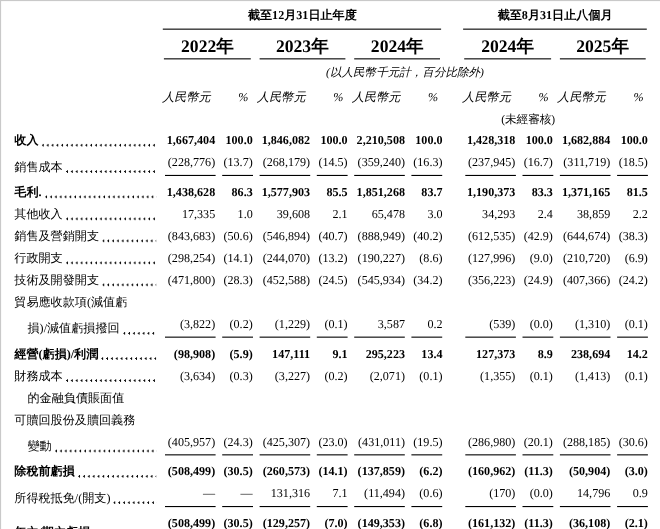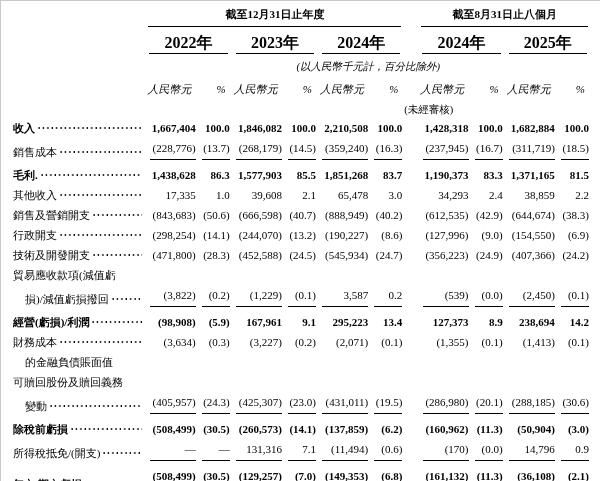--- a/index.html
+++ b/index.html
@@ -27,24 +27,24 @@
   .grp.g2{margin-left:17px;}
   .yr{
     font-weight:bold;font-size:16px;text-align:center;line-height:13px;
     border-bottom:1px solid #000;padding-bottom:4px;margin:2px 4px 0 4px;
   }
   .yr.g2m{margin-left:18px;}
   tr.yr-row th{padding-top:7px;}
   .ah{font-style:italic;font-size:11px;text-align:left;padding:9px 0 2px 2px;line-height:13px;}
   .ph{font-style:italic;font-size:11px;text-align:right;padding:9px 6px 2px 0;line-height:13px;}
   .unit-note{font-style:italic;font-size:10.5px;text-align:center;padding:6px 0 1px 0;line-height:13px;}
-  .unaudited{font-size:10.5px;text-align:left;padding:5px 0 2px 0;line-height:13px;}
+  .unaudited{font-size:10.5px;text-align:right;padding:5px 0 2px 0;line-height:13px;}
   
   td.lbl{font-size:11px;line-height:15px;padding:3px 0 2px 0;}
-  .lblwrap{display:flex;align-items:center;overflow:hidden;}
+  .lblwrap{display:flex;align-items:flex-end;overflow:hidden;}
   .lt{white-space:nowrap;}
   .lt.ind{padding-left:12px;}
   .leader{
     flex:1;min-width:4px;height:4px;margin:0 3px 2px 3px;
     background-image:radial-gradient(circle at 1.2px 2px,#000 0.8px,transparent 1px);
     background-size:4.4px 4px;background-repeat:repeat-x;background-position:left bottom;
   }
   td.num{text-align:right;font-size:11px;line-height:15px;padding:3px 2px 2px 0;}
   span.v{display:inline-block;text-align:right;}
   span.va{min-width:46px;}
@@ -199,21 +199,21 @@
         </tr>
         <tr>
           <td class="lbl">
             <div class="lblwrap">
               <span class="lt">銷售及營銷開支</span>
               <span class="leader"></span>
             </div>
           </td>
           <td class="num"><span class="v va">(843,683)</span></td>
           <td class="num"><span class="v vp">(50.6)</span></td>
-          <td class="num"><span class="v va">(666,598)</span></td>
+          <td class="num"><span class="v va">(546,894)</span></td>
           <td class="num"><span class="v vp">(40.7)</span></td>
           <td class="num"><span class="v va">(888,949)</span></td>
           <td class="num"><span class="v vp">(40.2)</span></td>
           <td class="num"><span class="v va">(612,535)</span></td>
           <td class="num"><span class="v vp">(42.9)</span></td>
           <td class="num"><span class="v va">(644,674)</span></td>
           <td class="num"><span class="v vp">(38.3)</span></td>
         </tr>
         <tr>
           <td class="lbl">
@@ -223,36 +223,36 @@
             </div>
           </td>
           <td class="num"><span class="v va">(298,254)</span></td>
           <td class="num"><span class="v vp">(14.1)</span></td>
           <td class="num"><span class="v va">(244,070)</span></td>
           <td class="num"><span class="v vp">(13.2)</span></td>
           <td class="num"><span class="v va">(190,227)</span></td>
           <td class="num"><span class="v vp">(8.6)</span></td>
           <td class="num"><span class="v va">(127,996)</span></td>
           <td class="num"><span class="v vp">(9.0)</span></td>
-          <td class="num"><span class="v va">(154,550)</span></td>
+          <td class="num"><span class="v va">(210,720)</span></td>
           <td class="num"><span class="v vp">(6.9)</span></td>
         </tr>
         <tr>
           <td class="lbl">
             <div class="lblwrap">
               <span class="lt">技術及開發開支</span>
               <span class="leader"></span>
             </div>
           </td>
           <td class="num"><span class="v va">(471,800)</span></td>
           <td class="num"><span class="v vp">(28.3)</span></td>
           <td class="num"><span class="v va">(452,588)</span></td>
           <td class="num"><span class="v vp">(24.5)</span></td>
           <td class="num"><span class="v va">(545,934)</span></td>
-          <td class="num"><span class="v vp">(24.7)</span></td>
+          <td class="num"><span class="v vp">(34.2)</span></td>
           <td class="num"><span class="v va">(356,223)</span></td>
           <td class="num"><span class="v vp">(24.9)</span></td>
           <td class="num"><span class="v va">(407,366)</span></td>
           <td class="num"><span class="v vp">(24.2)</span></td>
         </tr>
         <tr>
           <td colspan="11" class="lbl">
             <div class="lblwrap">
               <span class="lt">貿易應收款項(減值虧</span>
             </div>
@@ -266,33 +266,33 @@
             </div>
           </td>
           <td class="num"><span class="v va rule">(3,822)</span></td>
           <td class="num"><span class="v vp rule">(0.2)</span></td>
           <td class="num"><span class="v va rule">(1,229)</span></td>
           <td class="num"><span class="v vp rule">(0.1)</span></td>
           <td class="num"><span class="v va rule">3,587</span></td>
           <td class="num"><span class="v vp rule">0.2</span></td>
           <td class="num"><span class="v va rule">(539)</span></td>
           <td class="num"><span class="v vp rule">(0.0)</span></td>
-          <td class="num"><span class="v va rule">(2,450)</span></td>
+          <td class="num"><span class="v va rule">(1,310)</span></td>
           <td class="num"><span class="v vp rule">(0.1)</span></td>
         </tr>
         <tr>
           <td class="lbl">
             <div class="lblwrap">
               <span class="lt b">經營(虧損)/利潤</span>
               <span class="leader"></span>
             </div>
           </td>
           <td class="num"><span class="v va b">(98,908)</span></td>
           <td class="num"><span class="v vp b">(5.9)</span></td>
-          <td class="num"><span class="v va b">167,961</span></td>
+          <td class="num"><span class="v va b">147,111</span></td>
           <td class="num"><span class="v vp b">9.1</span></td>
           <td class="num"><span class="v va b">295,223</span></td>
           <td class="num"><span class="v vp b">13.4</span></td>
           <td class="num"><span class="v va b">127,373</span></td>
           <td class="num"><span class="v vp b">8.9</span></td>
           <td class="num"><span class="v va b">238,694</span></td>
           <td class="num"><span class="v vp b">14.2</span></td>
         </tr>
         <tr>
           <td class="lbl">

